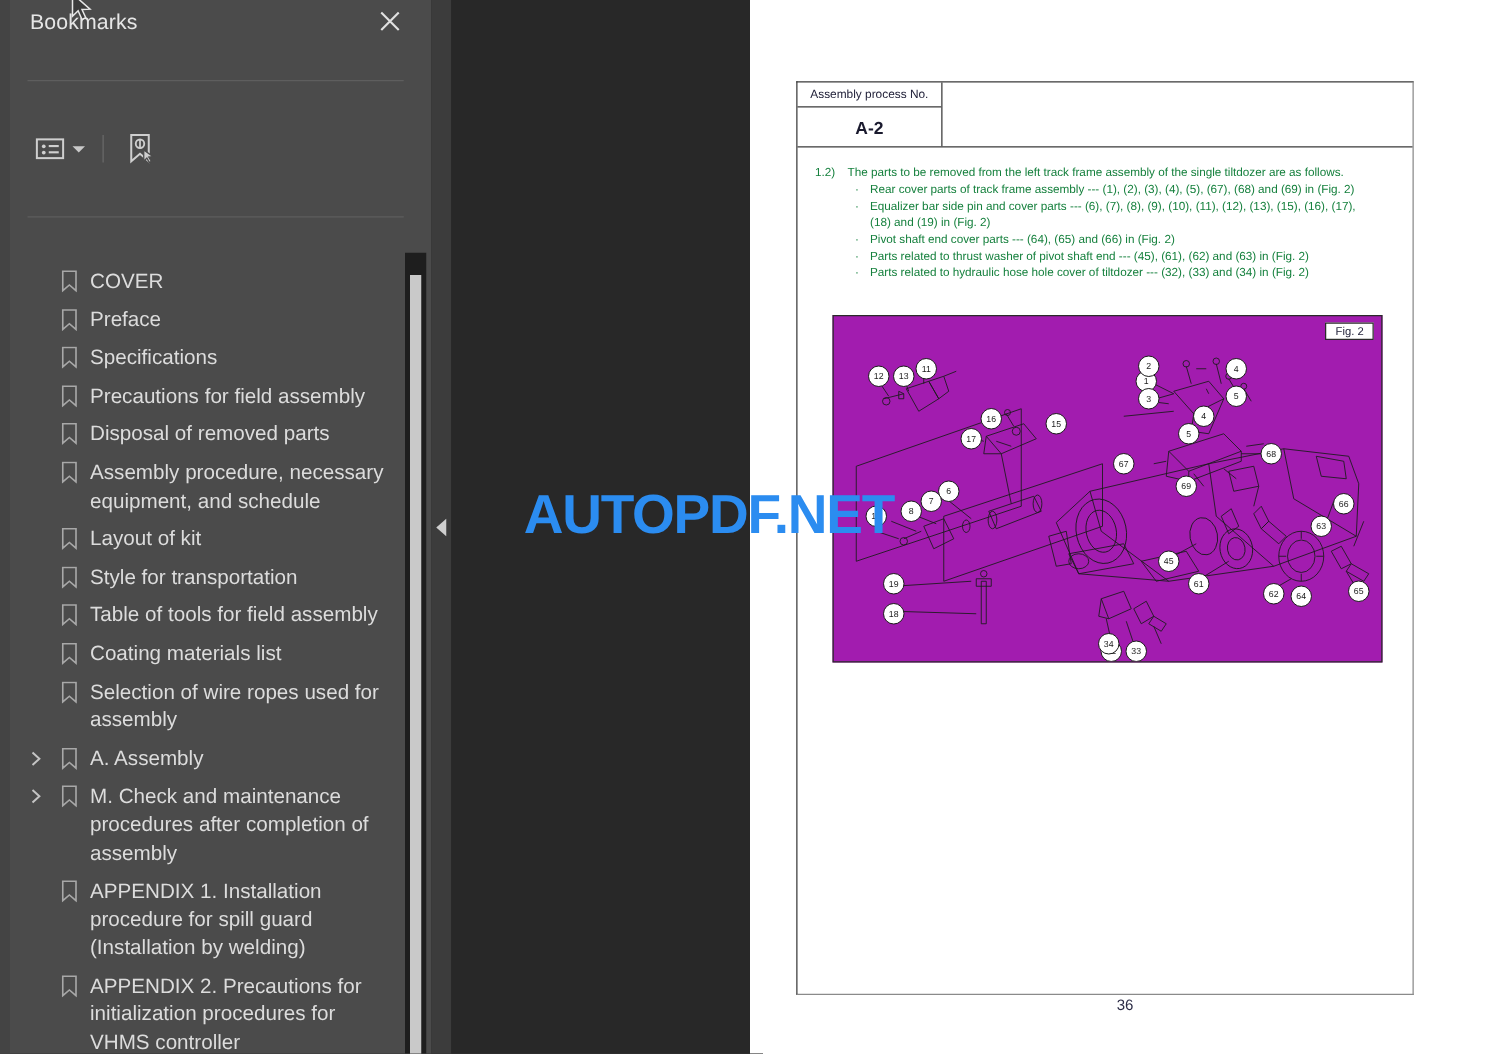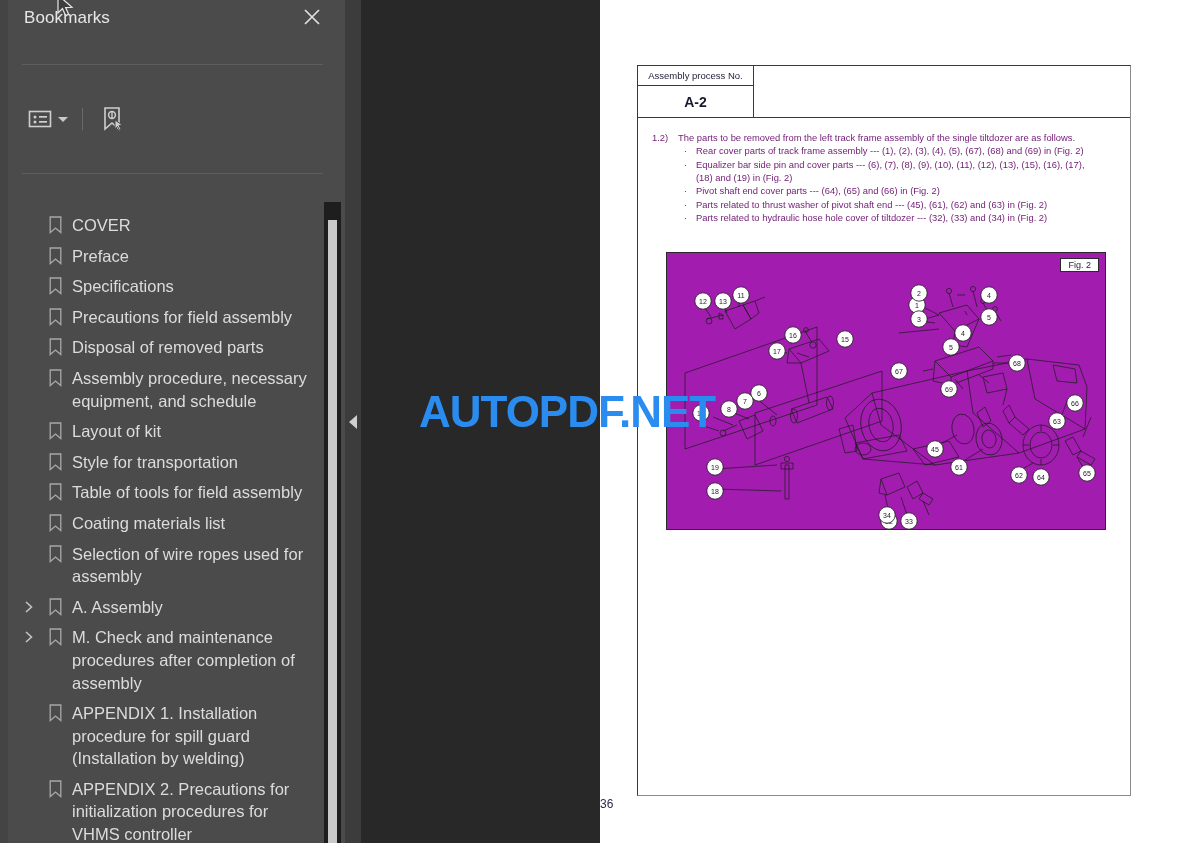--- a/index.html
+++ b/index.html
@@ -205,21 +205,21 @@
     flex: 1;
     display: flex; align-items: center; justify-content: center;
     font-size: 13.5px;
     font-weight: bold;
     color: #1a1a2e;
     letter-spacing: .1px;
   }
 
   .body-text {
     padding: 13px 10px 0 8px;
-    color: #701a75;
+    color: #15803d;
   }
   .para-row {
     display: flex;
     font-size: 9.4px;
     line-height: 1.42;
   }
   .para-num {
     width: 32px; flex: 0 0 32px;
     padding-left: 6px;
   }
@@ -272,21 +272,21 @@
     letter-spacing: -1px;
     white-space: nowrap;
     z-index: 50;
     font-family: "Liberation Sans", sans-serif;
   }
 
   .page-number {
     position: absolute;
     left: 0; right: 0;
     top: 797px;
-    text-align: left;
+    text-align: center;
     font-size: 12px;
     color: #2b2b45;
   }
 
   
   .cursor {
     position: absolute;
     left: 56px; top: -6px;
     z-index: 200;
     pointer-events: none;

